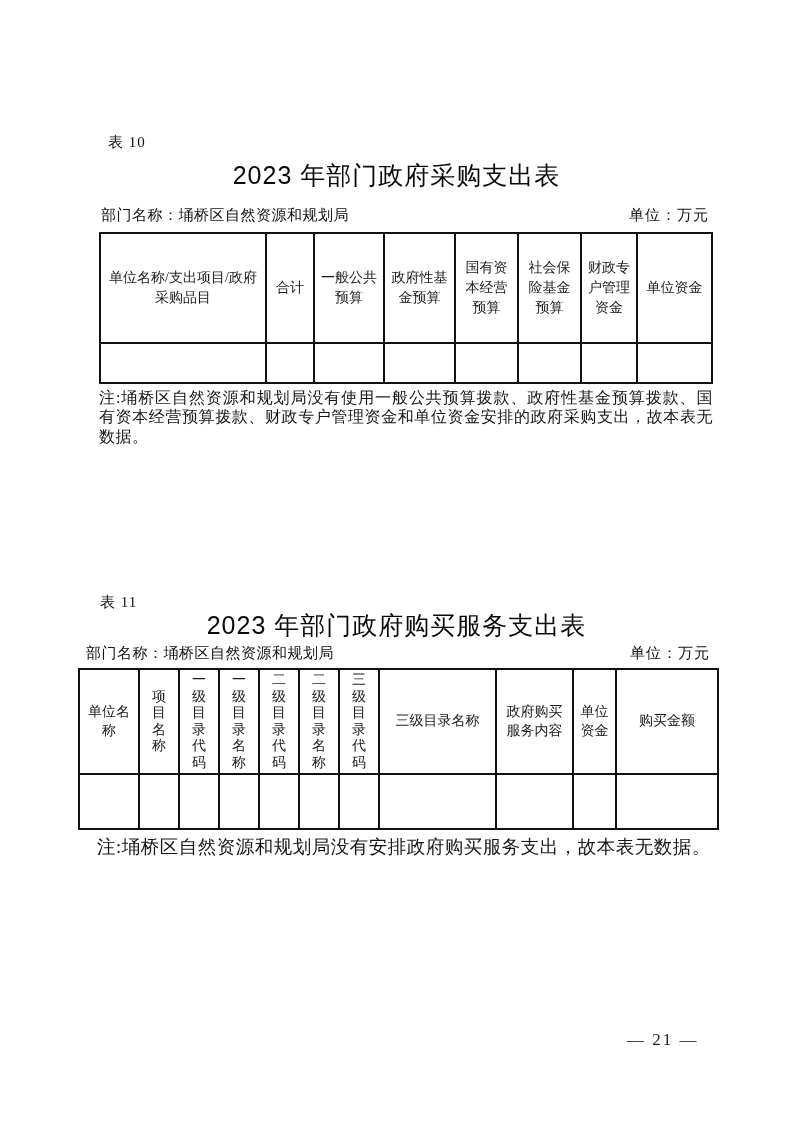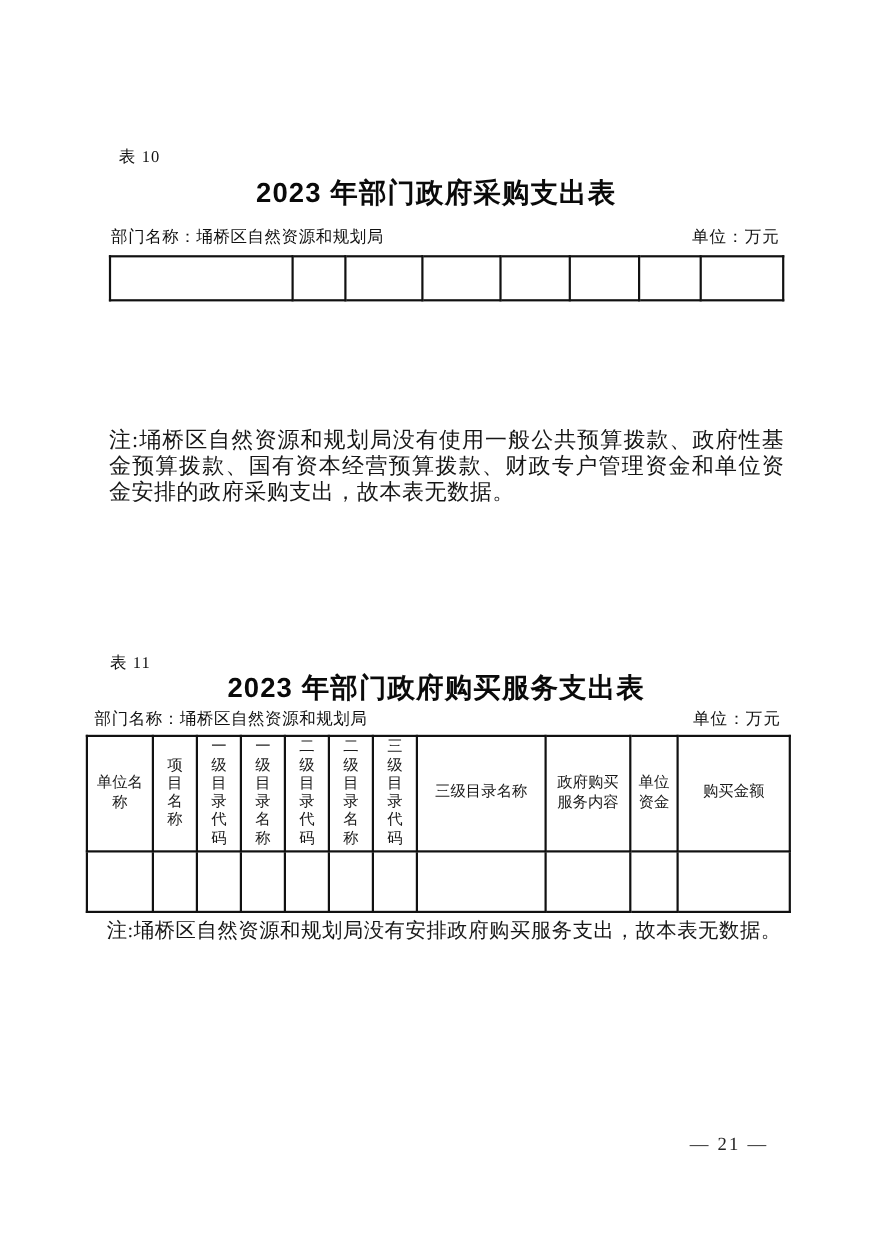--- a/index.html
+++ b/index.html
@@ -10,21 +10,21 @@
     font-family: "Liberation Serif", "DejaVu Serif", serif;
     color: #111111;
     overflow: hidden;
   }
   .abs { position: absolute; }
 
   .tbl-label { font-size: 15px; letter-spacing: 1px; margin-left: 12px; }
   .doc-title {
     left: 0; right: 0; text-align: center;
     font-family: "Liberation Sans", "DejaVu Sans", sans-serif;
-    font-weight: bold; font-size: 25px; letter-spacing: 1px;
+    font-weight: normal; font-size: 25px; letter-spacing: 1px;
     color: #0a0a0a;
   }
   .meta-row { display: flex; justify-content: space-between; font-size: 15px; align-items: center; }
   .meta-left { letter-spacing: 0.5px; }
   .meta-right { letter-spacing: 1px; }
 
   table.grid {
     border-collapse: collapse;
     table-layout: fixed;
     border: 2px solid #111;
@@ -47,21 +47,21 @@
   #t11 td { line-height: 1.3; }
   
   #t11 tr.hdr td:nth-child(n+2):nth-child(-n+7) {
     padding: 2px 12px;
     line-height: 1.18;
   }
   #t11 tr.hdr td:nth-child(1) { padding: 2px 6px; }
   #t11 tr.hdr td:nth-child(10) { padding: 2px 5px; }
 
   .note {
-    font-size: 20px;
+    font-size: 16px;
     line-height: 1.21;
     text-align: justify;
     letter-spacing: 0.5px;
     color: #161616;
   }
   .note2 { font-size: 18.5px; white-space: nowrap; letter-spacing: 0.5px; }
 
   .page-num { font-size: 17px; letter-spacing: 2px; color: #222; }
 </style>
 </head>
@@ -81,20 +81,30 @@
     <col style="width:166px">
       <col style="width:48px">
       <col style="width:70px">
     <col style="width:71px">
       <col style="width:63px">
       <col style="width:63px">
     <col style="width:56px">
       <col style="width:75px">
   </colgroup>
   <tbody>
+    <tr class="hdr">
+        <td>单位名称/支出项目/政府采购品目</td>
+        <td>合计</td>
+        <td>一般公共预算</td>
+        <td>政府性基金预算</td>
+        <td>国有资本经营预算</td>
+        <td>社会保险基金预算</td>
+        <td>财政专户管理资金</td>
+        <td>单位资金</td>
+      </tr>
     <tr class="body">
         <td></td>
         <td></td>
         <td></td>
         <td></td>
         <td></td>
         <td></td>
         <td></td>
         <td></td>
       </tr>

